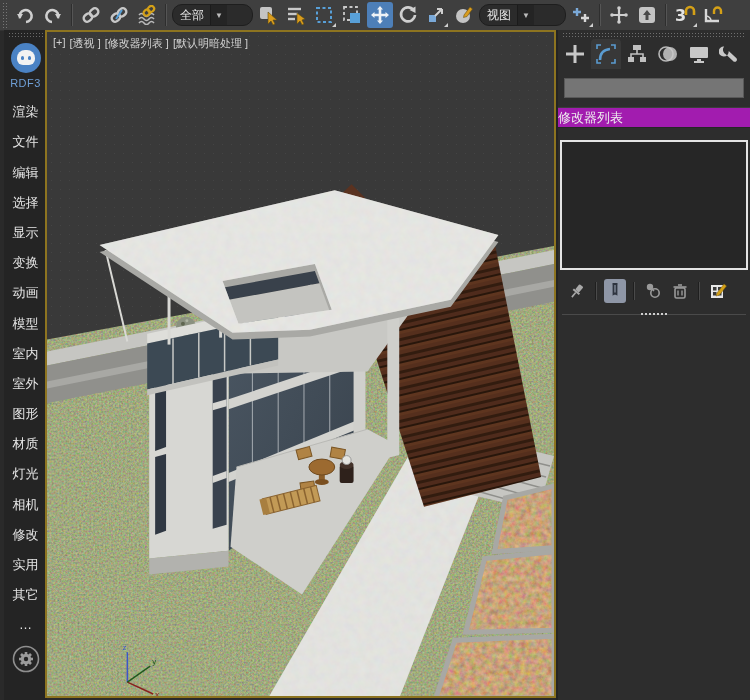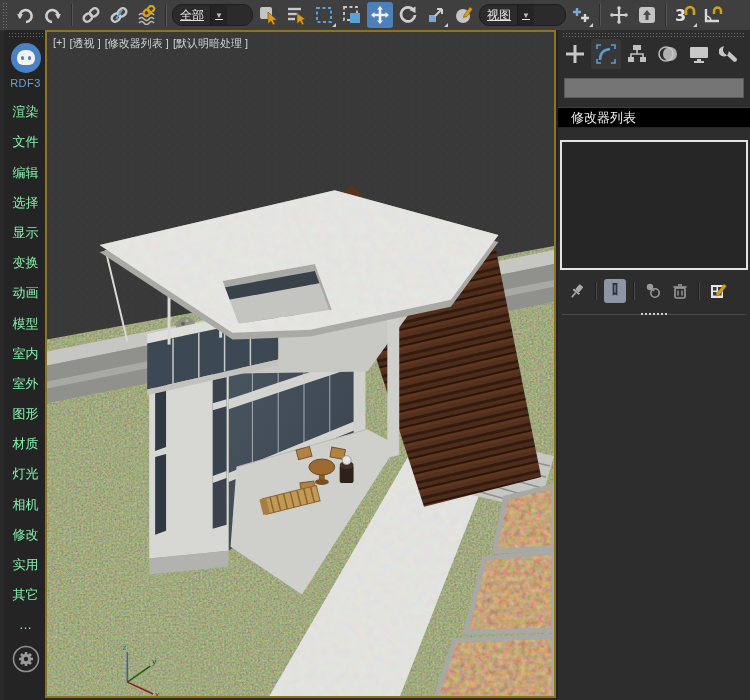--- a/index.html
+++ b/index.html
@@ -9,56 +9,56 @@
   #toolbar{position:absolute;left:0;top:0;width:750px;height:30px;background:#3f3f3f;
            display:flex;align-items:center;gap:2px;border-bottom:1px solid #333;}
   .drag-dots{width:6px;height:26px;margin:0 2px;
      background-image:radial-gradient(circle,#777 0.8px,transparent 1px);background-size:3px 3px;}
   .tb-btn{width:26px;height:26px;display:flex;align-items:center;justify-content:center;
           border-radius:3px;position:relative;flex:none;}
   .tb-btn.on{background:#4d7fb8;}
   .tb-btn svg{display:block;}
   .tb-sep{width:1px;height:22px;background:#2e2e2e;border-right:1px solid #555;margin:0 3px;flex:none;}
   .dd{height:20px;background:#2b2b2b;border:1px solid #1e1e1e;display:flex;align-items:center;
-      color:#e6e6e6;font-size:12px;padding-left:7px;flex:none;border-radius:10px;text-decoration:underline;}
+      color:#e6e6e6;font-size:12px;padding-left:7px;flex:none;border-radius:10px;}
   .dd .arr{width:16px;height:100%;margin-left:6px;background:#242424;display:flex;align-items:center;
       justify-content:center;color:#bbb;font-size:8px;border-left:1px solid #1b1b1b;}
   .flyout{position:absolute;right:1px;bottom:1px;width:0;height:0;
       border-left:4px solid transparent;border-bottom:4px solid #cfcfcf;}
   
   #sidebar{position:absolute;left:4px;top:30px;width:43px;height:670px;background:#242424;
            display:flex;flex-direction:column;align-items:center;}
   #sidebar .top-dots{width:36px;height:5px;margin-top:2px;
      background-image:radial-gradient(circle,#6a6a6a 0.8px,transparent 1px);background-size:3px 3px;}
   .logo{width:30px;height:30px;border-radius:50%;background:#4a82c4;margin-top:6px;position:relative;}
   .logo .blob{position:absolute;left:6px;top:7px;width:18px;height:15px;background:#f2f2f2;
       border-radius:8px 8px 6px 6px;}
   .logo .e1,.logo .e2{position:absolute;top:6px;width:3px;height:4px;background:#4a82c4;border-radius:2px;}
   .logo .e1{left:4px}.logo .e2{right:4px}
   .logo-text{color:#6f9fd6;font-size:11px;margin-top:4px;letter-spacing:0.5px;}
-  .side-item{color:#86efac;font-size:13px;margin-top:16.2px;line-height:14px;cursor:default;white-space:nowrap;}
+  .side-item{color:#e5e5e5;font-size:13px;margin-top:16.2px;line-height:14px;cursor:default;white-space:nowrap;}
   .gear-wrap{margin-top:12px;}
   
   #viewport{position:absolute;left:45px;top:30px;width:511px;height:668px;box-sizing:border-box;
       border:2px solid #8d7420;background:#393939;
       background-image:radial-gradient(circle,#444 0.8px,transparent 1px);background-size:9px 9px;
       overflow:hidden;}
   #vp-label{position:absolute;left:6px;top:4px;color:#d2d2d2;font-size:11px;z-index:5;display:flex;gap:4px;}
   #vp-label span{cursor:default;}
   #scene{position:absolute;left:0;top:0;width:100%;height:100%;}
   
   #cpanel{position:absolute;left:558px;top:30px;width:192px;height:670px;background:#2d2d2d;}
   #cpanel .top-dots{height:5px;margin:2px 4px 0 4px;
      background-image:radial-gradient(circle,#6f6f6f 0.8px,transparent 1px);background-size:3px 3px;}
   #cp-tabs{display:flex;height:32px;align-items:center;padding:1px 2px 0 2px;gap:1px;}
   .cp-tab{width:30px;height:30px;display:flex;align-items:center;justify-content:center;border-radius:4px 4px 0 0;}
   .cp-tab.sel{background:#383838;}
   #obj-name{height:18px;background:#757575;margin:8px 6px 0 6px;border:1px solid #595959;}
-  #mod-list{height:19px;background:#000000;margin:9px 0 12px 0;display:flex;align-items:center;
-     color:#eee;font-size:13px;padding-left:13px;border-top:1px solid #3d3d3d;border-bottom:1px solid #262626;}
+  #mod-list{height:19px;background:#a21caf;margin:9px 0 12px 0;display:flex;align-items:center;
+     color:#eee;font-size:13px;padding-left:0;border-top:1px solid #3d3d3d;border-bottom:1px solid #262626;}
   #stack-box{height:126px;margin:1px 2px 0 2px;background:#262626;border:2px solid #e4e4e4;}
   #mod-btns{display:flex;align-items:center;height:30px;margin-top:6px;padding-left:8px;gap:5px;}
   .mb{width:22px;height:24px;display:flex;align-items:center;justify-content:center;border-radius:3px;}
   .mb.on{background:#8e96a6;}
   .mb-sep{width:1px;height:18px;background:#1f1f1f;border-right:1px solid #4a4a4a;margin:0 2px;}
   #cp-divider{margin:8px 4px 0 4px;height:3px;border-top:1px solid #4a4a4a;position:relative;}
   #cp-divider .handle{position:absolute;left:50%;top:-3px;transform:translateX(-50%);width:28px;height:5px;
      background-image:radial-gradient(circle,#cfcfcf 1px,transparent 1.2px);background-size:4px 4px;}
   
   #gutter{position:absolute;left:556px;top:30px;width:2px;height:670px;background:#242424;}

